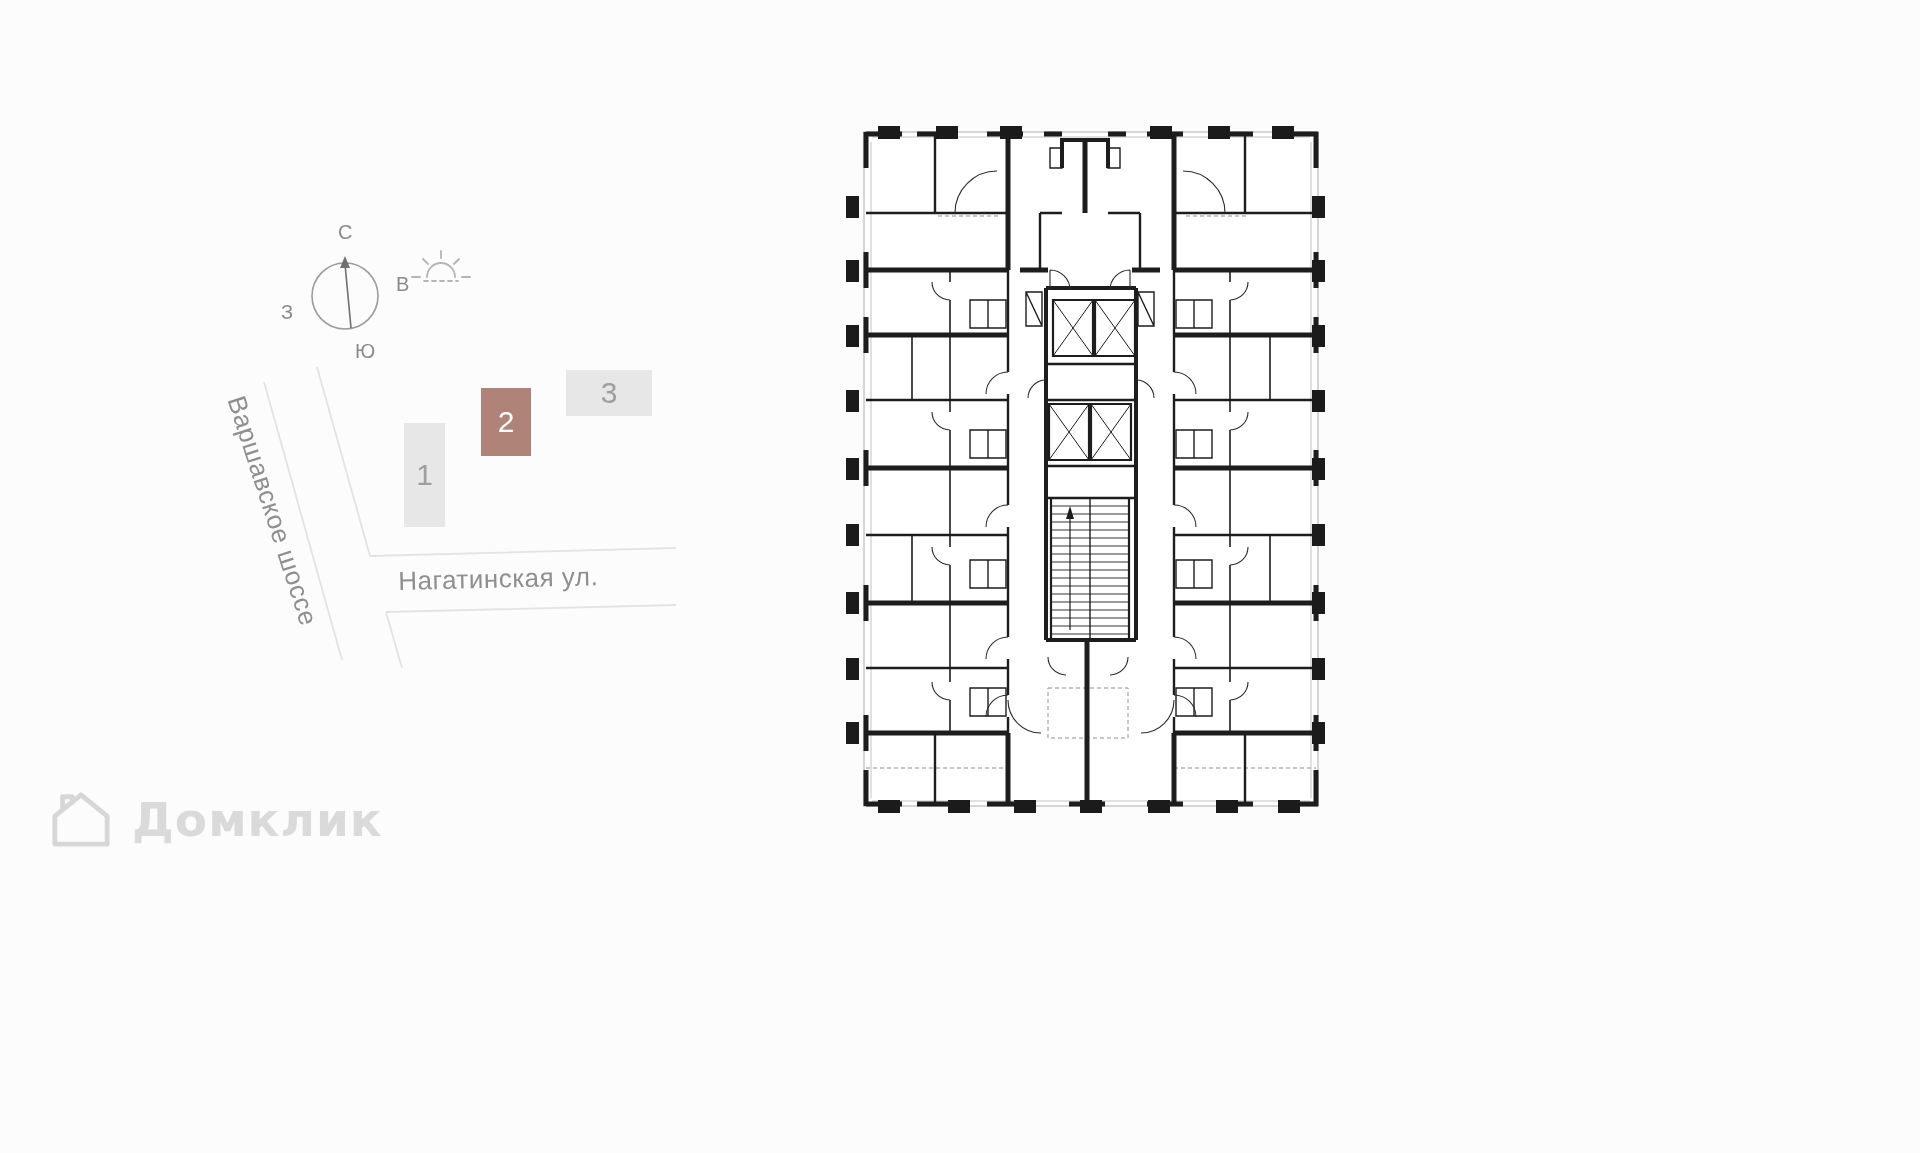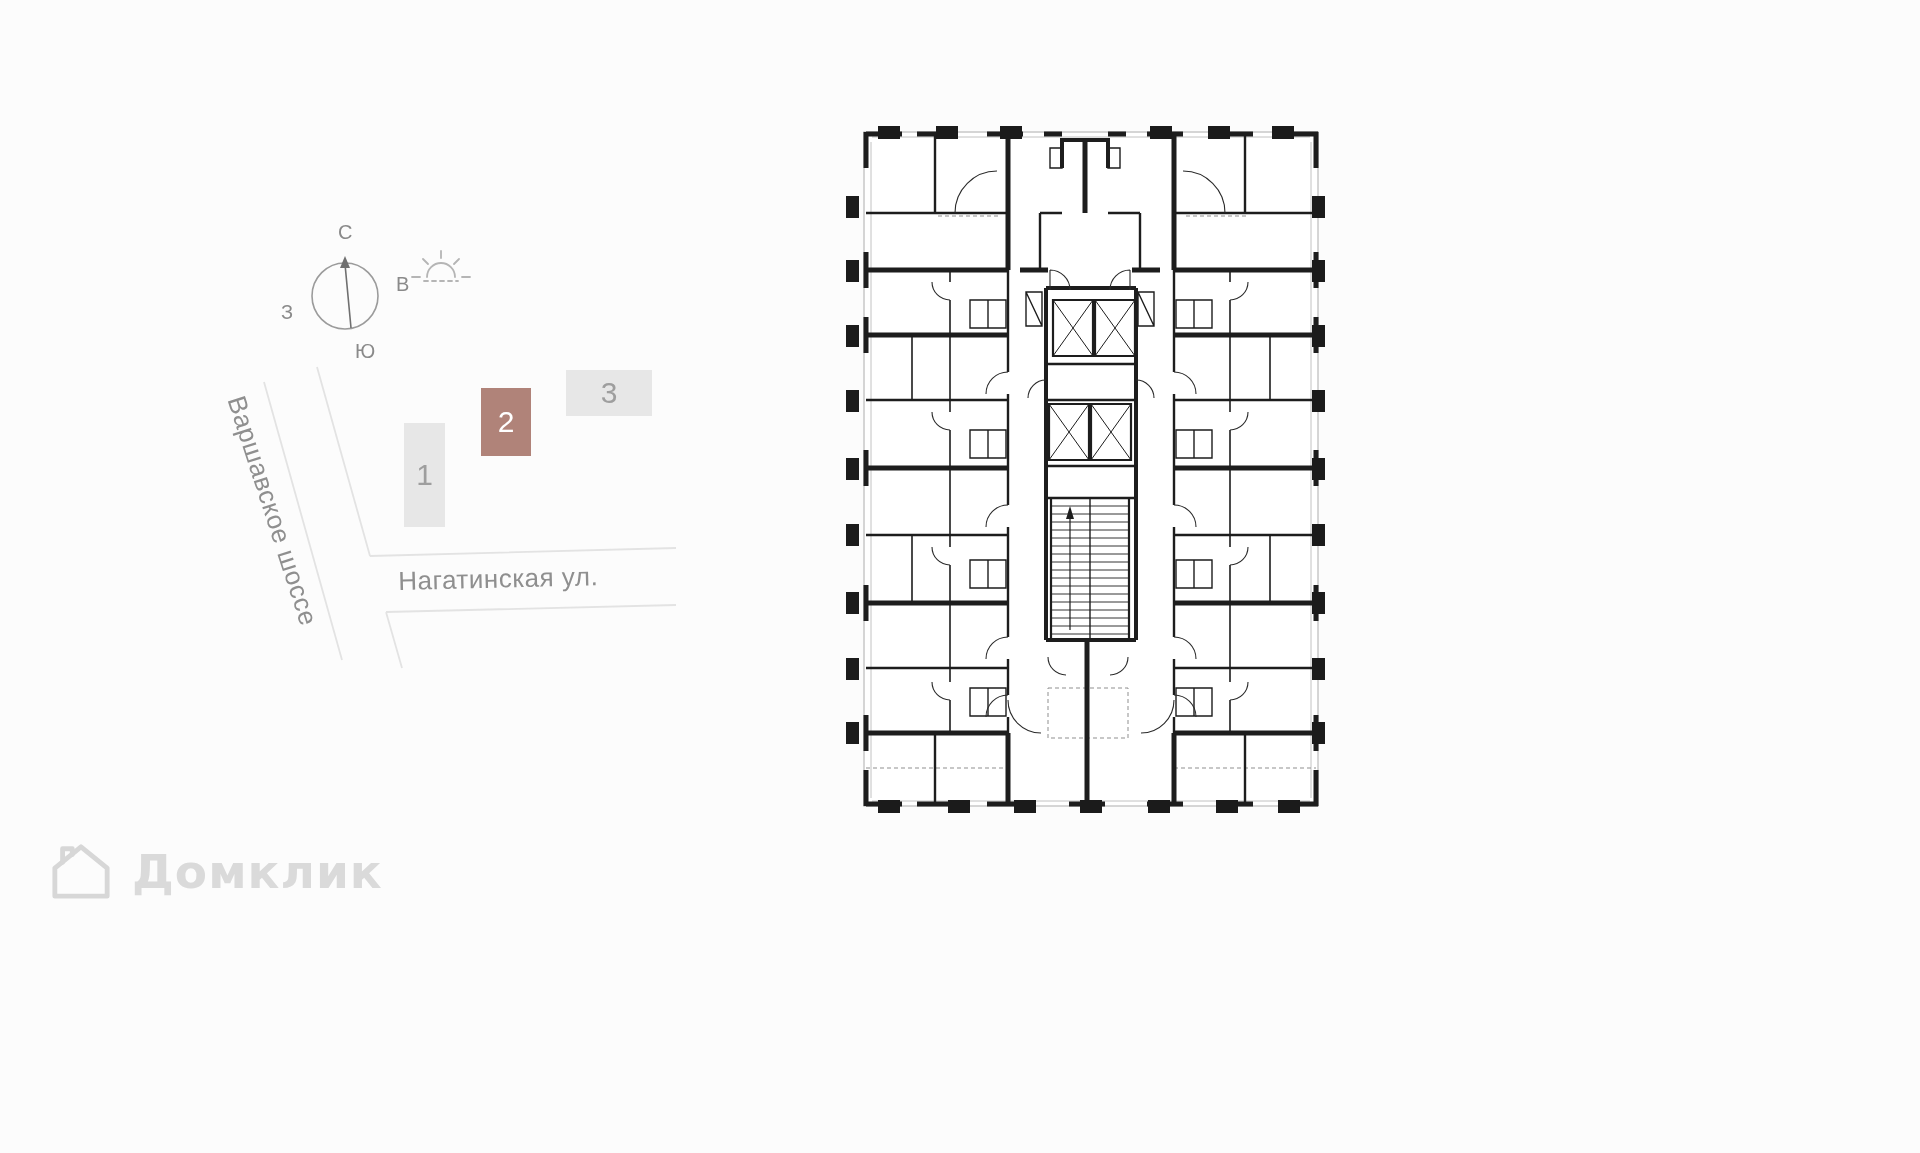--- a/index.html
+++ b/index.html
@@ -26,21 +26,21 @@
   .bld{
     position:absolute;display:flex;align-items:center;justify-content:center;
     background:#e7e7e7;
   }
   .bld .bld-num{font-size:30px;color:#9e9e9e;line-height:1;}
   .bld.sel{background:#b08379;}
   .bld.sel .bld-num{color:#ffffff;}
 
   
   .watermark{
-    position:absolute;left:50px;top:840px;display:flex;align-items:center;gap:20px;
+    position:absolute;left:50px;top:788px;display:flex;align-items:center;gap:20px;
   }
   .watermark-text{
     font-family:"DejaVu Sans","Liberation Sans",sans-serif;
     font-size:47px;font-weight:600;color:#dadada;letter-spacing:1px;line-height:1;
   }
 </style>
 </head>
 <body>
 
 <div class="stage">

